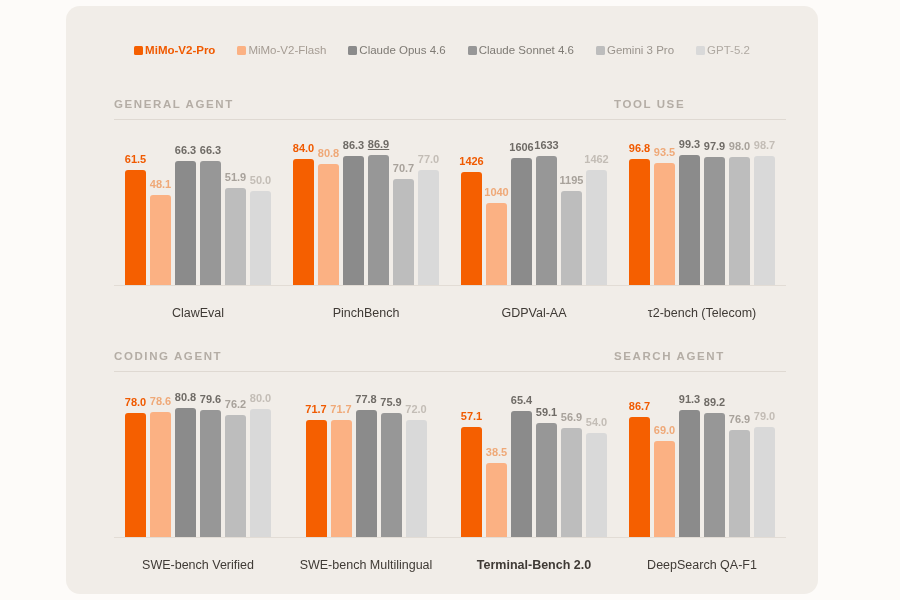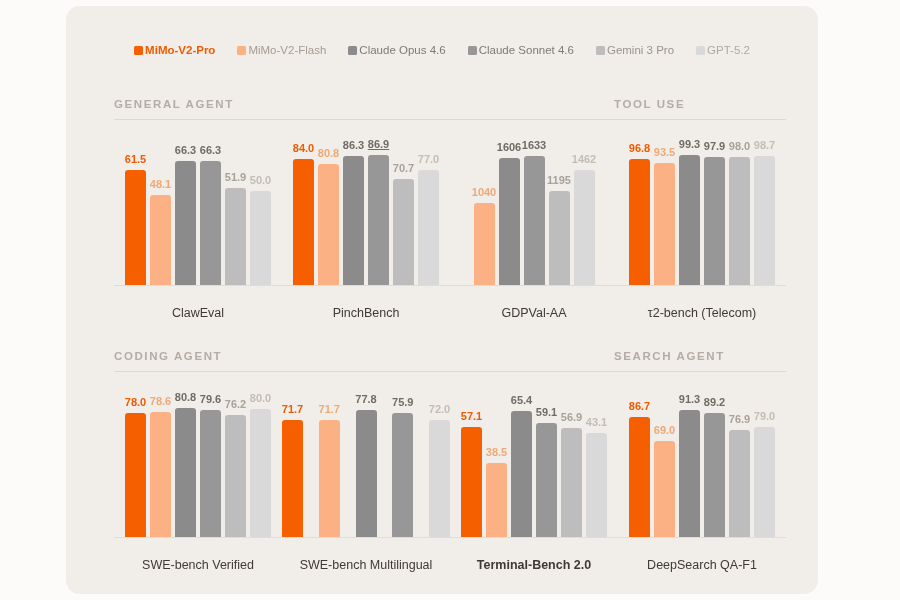--- a/index.html
+++ b/index.html
@@ -163,20 +163,24 @@
           <div class="barwrap">
             <div class="vlabel" style="color: rgb(195, 189, 182); bottom: 120.5px;">77.0</div>
             <div class="bar" style="height: 115.5px; background: rgb(217, 217, 217);"></div>
           </div>
         </div>
         <div class="xlabel" style="top: 170px;">PinchBench</div>
       </div>
       <div class="group" style="width: 168px; height: 194px;">
         <div class="plot" style="height: 150px;">
           <div class="barwrap">
+            <div class="vlabel" style="color: rgb(240, 90, 0); bottom: 117.579px;">1426</div>
+            <div class="bar" style="height: 112.579px; background: rgb(245, 95, 0);"></div>
+          </div>
+          <div class="barwrap">
             <div class="vlabel" style="color: rgb(239, 169, 120); bottom: 87.1053px;">1040</div>
             <div class="bar" style="height: 82.1053px; background: rgb(251, 177, 131);"></div>
           </div>
           <div class="barwrap">
             <div class="vlabel" style="color: rgb(111, 107, 102); bottom: 131.789px;">1606</div>
             <div class="bar" style="height: 126.789px; background: rgb(139, 139, 139);"></div>
           </div>
           <div class="barwrap">
             <div class="vlabel" style="color: rgb(111, 107, 102); bottom: 133.921px;">1633</div>
             <div class="bar" style="height: 128.921px; background: rgb(151, 151, 151);"></div>
@@ -258,21 +262,21 @@
             <div class="bar" style="height: 121.596px; background: rgb(189, 189, 189);"></div>
           </div>
           <div class="barwrap">
             <div class="vlabel" style="color: rgb(195, 189, 182); bottom: 132.66px;">80.0</div>
             <div class="bar" style="height: 127.66px; background: rgb(217, 217, 217);"></div>
           </div>
         </div>
         <div class="xlabel" style="top: 170px;">SWE-bench Verified</div>
       </div>
       <div class="group" style="width: 168px; height: 194px;">
-        <div class="plot" style="height: 150px; justify-content: space-between;">
+        <div class="plot" style="height: 150px;">
           <div class="barwrap">
             <div class="vlabel" style="color: rgb(240, 90, 0); bottom: 121.902px;">71.7</div>
             <div class="bar" style="height: 116.902px; background: rgb(245, 95, 0);"></div>
           </div>
           <div class="barwrap">
             <div class="vlabel" style="color: rgb(239, 169, 120); bottom: 121.902px;">71.7</div>
             <div class="bar" style="height: 116.902px; background: rgb(251, 177, 131);"></div>
           </div>
           <div class="barwrap">
             <div class="vlabel" style="color: rgb(111, 107, 102); bottom: 131.848px;">77.8</div>
@@ -305,21 +309,21 @@
           </div>
           <div class="barwrap">
             <div class="vlabel" style="color: rgb(111, 107, 102); bottom: 118.654px;">59.1</div>
             <div class="bar" style="height: 113.654px; background: rgb(151, 151, 151);"></div>
           </div>
           <div class="barwrap">
             <div class="vlabel" style="color: rgb(168, 162, 155); bottom: 114.423px;">56.9</div>
             <div class="bar" style="height: 109.423px; background: rgb(189, 189, 189);"></div>
           </div>
           <div class="barwrap">
-            <div class="vlabel" style="color: rgb(195, 189, 182); bottom: 108.846px;">43.1</div>
+            <div class="vlabel" style="color: rgb(195, 189, 182); bottom: 108.846px;">54.0</div>
             <div class="bar" style="height: 103.846px; background: rgb(217, 217, 217);"></div>
           </div>
         </div>
         <div class="xlabel" style="top: 170px; font-weight: bold;">Terminal-Bench 2.0</div>
       </div>
       <div class="group" style="width: 168px; height: 194px;">
         <div class="plot" style="height: 150px;">
           <div class="barwrap">
             <div class="vlabel" style="color: rgb(240, 90, 0); bottom: 125.417px;">86.7</div>
             <div class="bar" style="height: 120.417px; background: rgb(245, 95, 0);"></div>

